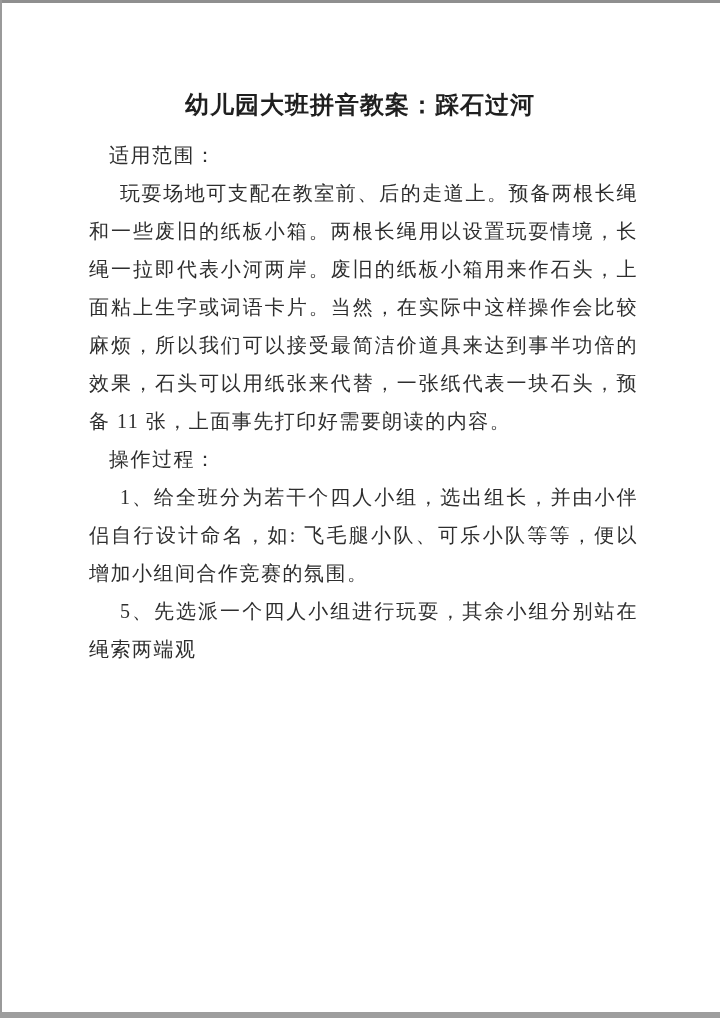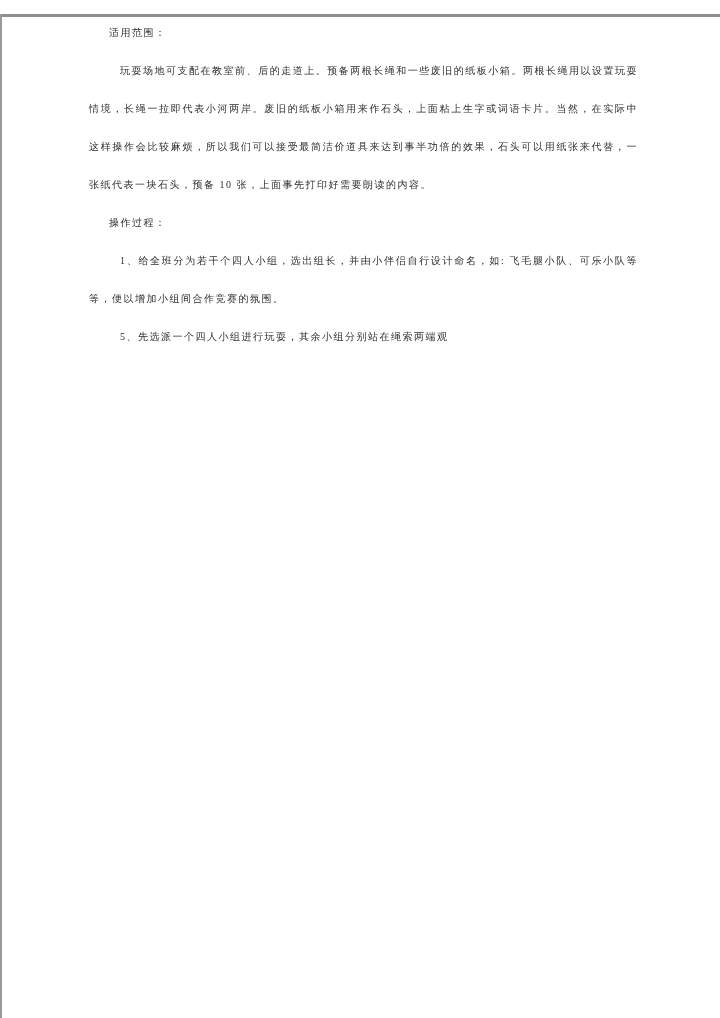--- a/index.html
+++ b/index.html
@@ -36,45 +36,46 @@
     font-size: 24px;
     line-height: 34px;
     font-weight: bold;
     text-align: center;
     color: #1f1f1f;
     letter-spacing: 1px;
   }
   .doc-body {
     margin-top: 14px;
     padding: 0 82px 0 89px;
-    font-size: 10px;
+    font-size: 20px;
     line-height: 38px;
     letter-spacing: 1.5px;
     text-align: justify;
     color: #2e2e2e;
   }
   .doc-body p {
     margin: 0;
   }
   .doc-body p.head {
     text-indent: 20px;
     text-align: left;
   }
   .doc-body p.para {
     text-indent: 31px;
   }
 </style>
 </head>
 <body>
 
 <div class="page">
+  <h1 class="doc-title">幼儿园大班拼音教案：踩石过河</h1>
 
   <div class="doc-body">
     <p class="head">适用范围：</p>
-    <p class="para">玩耍场地可支配在教室前、后的走道上。预备两根长绳和一些废旧的纸板小箱。两根长绳用以设置玩耍情境，长绳一拉即代表小河两岸。废旧的纸板小箱用来作石头，上面粘上生字或词语卡片。当然，在实际中这样操作会比较麻烦，所以我们可以接受最简洁价道具来达到事半功倍的效果，石头可以用纸张来代替，一张纸代表一块石头，预备 10 张，上面事先打印好需要朗读的内容。</p>
+    <p class="para">玩耍场地可支配在教室前、后的走道上。预备两根长绳和一些废旧的纸板小箱。两根长绳用以设置玩耍情境，长绳一拉即代表小河两岸。废旧的纸板小箱用来作石头，上面粘上生字或词语卡片。当然，在实际中这样操作会比较麻烦，所以我们可以接受最简洁价道具来达到事半功倍的效果，石头可以用纸张来代替，一张纸代表一块石头，预备 11 张，上面事先打印好需要朗读的内容。</p>
     <p class="head">操作过程：</p>
     <p class="para">1、给全班分为若干个四人小组，选出组长，并由小伴侣自行设计命名，如: 飞毛腿小队、可乐小队等等，便以增加小组间合作竞赛的氛围。</p>
     <p class="para">5、先选派一个四人小组进行玩耍，其余小组分别站在绳索两端观</p>
   </div>
 
   <div class="edge-top"></div>
   <div class="edge-left"></div>
   <div class="edge-bottom"></div>
 </div>
 

